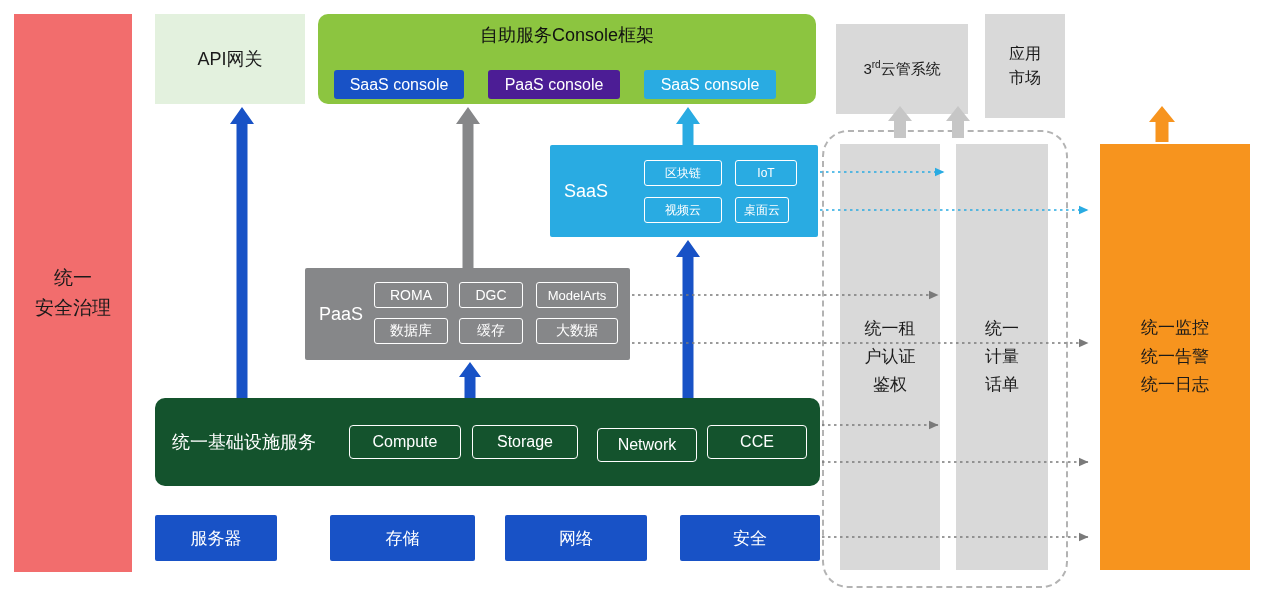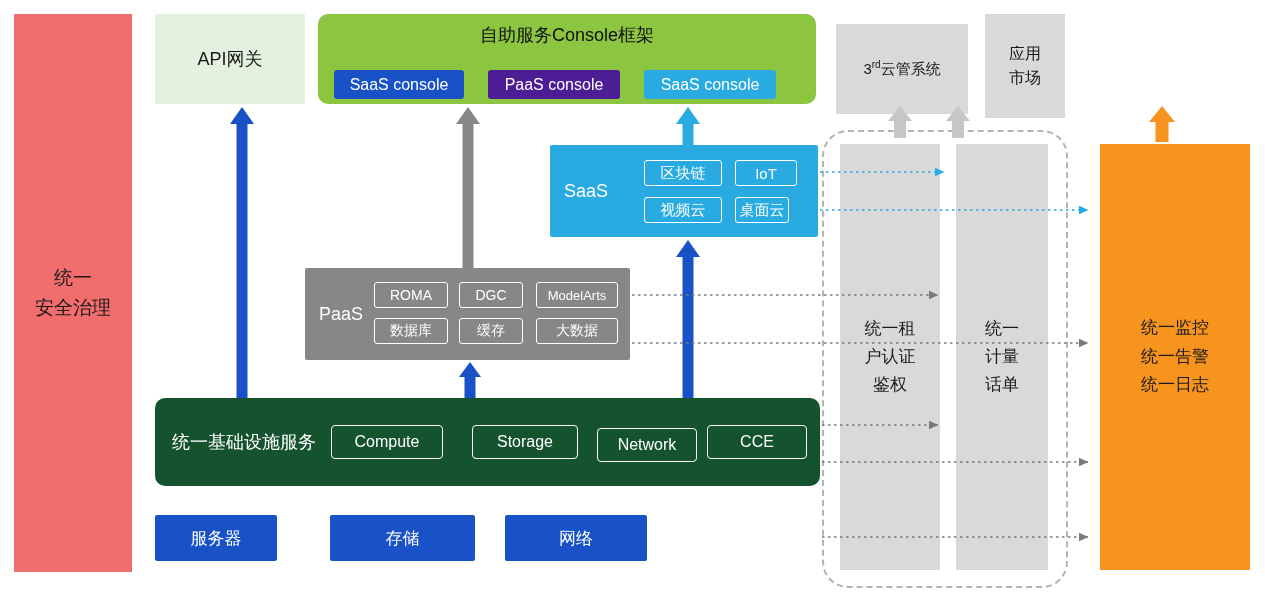--- a/index.html
+++ b/index.html
@@ -21,39 +21,39 @@
   .chip-saas{left:326px;width:132px;background:#29ABE2}
 
   .third-party{left:836px;top:24px;width:132px;height:90px;background:#D9D9D9;font-size:15px}
   .third-party sup{font-size:10px}
   .app-market{left:985px;top:14px;width:80px;height:104px;background:#D9D9D9;font-size:16px;line-height:1.5}
   .om-platform{left:1100px;top:14px;width:150px;height:90px;background:#F7941E;font-size:16px;line-height:1.5}
 
   .chip{position:absolute;display:flex;align-items:center;justify-content:center;border:1px solid #fff;border-radius:3px;color:#fff;font-size:14px}
 
   .saas-box{left:550px;top:145px;width:268px;height:92px;background:#29ABE2;border-radius:2px}
-  .saas-box .chip{font-size:15px}
+  .saas-box .chip{font-size:12px}
   .group-label{position:absolute;left:14px;top:0;bottom:0;display:flex;align-items:center;color:#fff;font-size:18px}
   .chip-qkl{left:94px;top:15px;width:78px;height:26px}
   .chip-iot{left:185px;top:15px;width:62px;height:26px}
   .chip-spy{left:94px;top:52px;width:78px;height:26px}
   .chip-zmy{left:185px;top:52px;width:54px;height:26px}
 
   .paas-box{left:305px;top:268px;width:325px;height:92px;background:#868789;border-radius:2px}
   .chip-roma{left:69px;top:14px;width:74px;height:26px}
   .chip-dgc{left:154px;top:14px;width:64px;height:26px}
   .chip-modelarts{left:231px;top:14px;width:82px;height:26px;font-size:13px}
   .chip-db{left:69px;top:50px;width:74px;height:26px}
   .chip-cache{left:154px;top:50px;width:64px;height:26px}
   .chip-bigdata{left:231px;top:50px;width:82px;height:26px}
 
   .infra-box{left:155px;top:398px;width:665px;height:88px;background:#14532d;border-radius:10px}
   .infra-label{position:absolute;left:17px;top:0;bottom:0;display:flex;align-items:center;color:#fff;font-size:18px}
   .infra-box .chip{font-size:16px;border-radius:4px;border-width:1.5px}
-  .chip-compute{left:176px;top:27px;width:112px;height:34px}
+  .chip-compute{left:194px;top:27px;width:112px;height:34px}
   .chip-storage{left:317px;top:27px;width:106px;height:34px}
   .chip-network{left:442px;top:30px;width:100px;height:34px}
   .chip-cce{left:552px;top:27px;width:100px;height:34px}
 
   .hw{background:#1852C6;color:#fff;font-size:17px;top:515px;height:46px;border-radius:2px}
   .hw-server{left:155px;width:122px}
   .hw-storage{left:330px;width:145px}
   .hw-network{left:505px;width:142px}
   .hw-security{left:680px;width:140px}
 
@@ -117,20 +117,21 @@
     <span class="infra-label">统一基础设施服务</span>
     <div class="chip chip-compute">Compute</div>
     <div class="chip chip-storage">Storage</div>
     <div class="chip chip-network">Network</div>
     <div class="chip chip-cce">CCE</div>
   </div>
 
   <div class="abs flexc hw hw-server">服务器</div>
   <div class="abs flexc hw hw-network">网络</div>
   <div class="abs flexc hw hw-storage">存储</div>
+  <div class="abs flexc hw hw-security">安全</div>
 
   <div class="abs dashed-container"></div>
 
   <div class="abs flexc auth-bar">
     <span class="ml">统一租
 户认证
 鉴权</span>
   </div>
   <div class="abs flexc metering-bar">
     <span class="ml">统一

